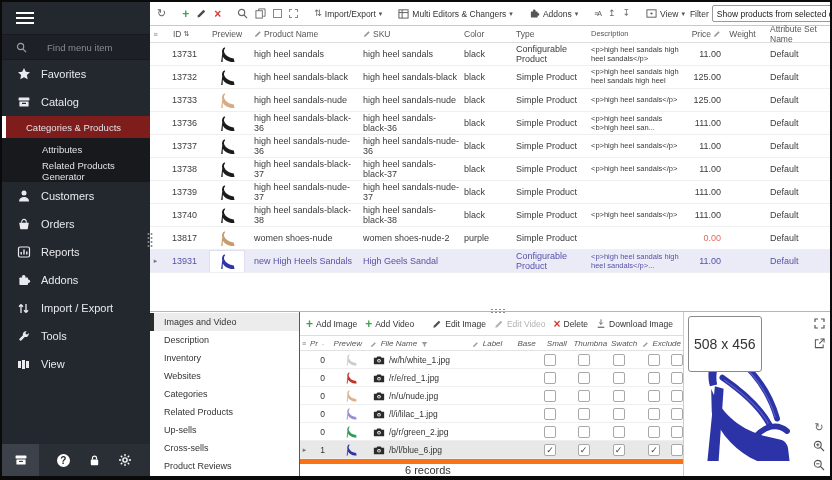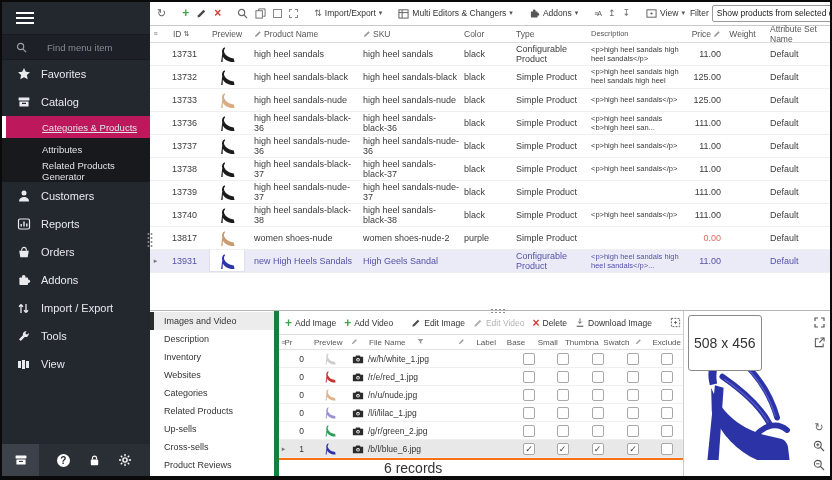--- a/index.html
+++ b/index.html
@@ -10,21 +10,21 @@
   .burger-row{height:32px;display:flex;align-items:center;padding-left:14px;}
   .burger{width:18px;height:12px;border-top:2px solid #fff;border-bottom:2px solid #fff;position:relative;}
   .burger::after{content:"";position:absolute;left:0;right:0;top:3px;border-top:2px solid #fff;}
   .side-search{height:26px;display:flex;align-items:center;gap:20px;padding-left:14px;background:#1d2127;border-top:1px solid #171a1f;border-bottom:1px solid #171a1f;}
   .side-search input{background:transparent;border:none;outline:none;color:#c7ccd1;font-size:9.5px;width:100px;}
   .side-search input::placeholder{color:#858b93;}
   .side-item{height:28px;display:flex;align-items:center;gap:10px;padding-left:14px;font-size:11px;cursor:default;}
   .side-ico{width:15px;display:flex;justify-content:center;}
   .sub-group{background:#17191d;}
   .side-sub{height:22px;display:flex;align-items:center;padding-left:40px;font-size:9.5px;color:#dfe2e6;}
-  .side-sub[data-state="selected"]{background:#be185d;border-left:4px solid #fff;padding-left:36px;text-decoration:underline;}
+  .side-sub[data-state="selected"]{background:#7f1d1d;border-left:4px solid #fff;padding-left:20px;}
   .side-bottom{position:absolute;left:0;right:0;bottom:0;height:32px;background:#2a2e35;display:flex;align-items:stretch;}
   .side-bottom .cellb{width:37px;display:flex;align-items:center;justify-content:center;}
   .side-bottom .cellb.active{background:#3d424a;}
   .side-bottom .spread{flex:1;display:flex;justify-content:space-evenly;align-items:center;}
   .help-circ{width:13px;height:13px;border-radius:50%;background:#fff;color:#23272e;font-size:10px;font-weight:bold;display:flex;align-items:center;justify-content:center;}
   
   .main{position:absolute;left:148px;top:0;right:0;bottom:0;display:flex;flex-direction:column;}
   .toolbar{height:24px;display:flex;align-items:center;gap:3px;padding:0 5px;border-bottom:1px solid #c9c9c9;font-size:8.5px;color:#333;white-space:nowrap;}
   .tb{display:flex;align-items:center;gap:3px;padding:1px 2px;cursor:default;}
   .glyph{font-size:11px;line-height:1;color:#666;}
@@ -59,42 +59,42 @@
   .c-weight{width:35px;justify-content:center;}
   .c-attr{flex:1;padding-left:10px;}
   .grow[data-state="selected"]{background:#ebeaf7;color:#5453a7;}
   .grow[data-state="selected"] .c-prev .prevbox{background:#fff;box-shadow:0 0 0 1px #e0dff0;}
   .c-price[data-price="zero"]{color:#e06a62;}
   .prevbox{display:flex;align-items:center;justify-content:center;width:34px;height:21px;}
   .grid-filler{flex:1;}
   .grid-footer{height:17px;border-top:1px solid #c9c9c9;display:flex;align-items:center;padding-left:100px;font-size:8.5px;color:#333;}
   
   .bpanel{flex:1;border-top:1px solid #b5b5b5;display:flex;position:relative;background:#fff;}
-  .tabs{width:129px;border-right:5px solid #15803d;padding-top:1px;}
+  .tabs{width:150px;border-right:1px solid #15803d;padding-top:1px;}
   .tab{height:18px;line-height:18px;padding-left:14px;font-size:9px;color:#333;cursor:default;}
   .tab[data-state="selected"]{background:#ececec;border-left:4px solid #2b2b2b;padding-left:10px;}
   .imgpanel{flex:1;display:flex;flex-direction:column;min-width:0;}
   .img-toolbar{height:24px;display:flex;align-items:center;gap:4px;padding:0 4px;border-bottom:1px solid #ddd;font-size:8.5px;color:#333;white-space:nowrap;}
   .tb.disabled,.tb.disabled .glyph{color:#b3b3b3;}
   .ihead{height:15px;display:flex;align-items:center;font-size:8px;color:#555;border-bottom:1px solid #e2e2e2;}
-  .ihead .cell{display:flex;align-items:flex-start;gap:11px;}
+  .ihead .cell{display:flex;align-items:flex-end;gap:4px;font-style:italic;}
   .irow{height:18px;display:flex;align-items:center;border-bottom:1px solid #efefef;font-size:8.5px;color:#333;}
   .irow[data-state="selected"]{background:#e8e8e8;}
   .ic-mark{width:9px;text-align:center;color:#777;font-size:7px;}
   .ic-pr{width:20px;display:flex;justify-content:flex-end;padding-right:4px;}
   .ic-prev{width:44px;display:flex;justify-content:center;}
   .ic-file{width:114px;display:flex;align-items:center;gap:4px;overflow:hidden;}
   .ic-label{width:46px;}
   .ic-flag{width:34px;display:flex;justify-content:center;}
   .ic-flag2{width:33px;display:flex;justify-content:center;}
   .ic-flag3{width:37px;display:flex;justify-content:center;}
   .ic-flag4{width:34px;display:flex;justify-content:center;}
   .ic-flag5{flex:1;display:flex;justify-content:center;}
   .cb{width:12px;height:12px;border:1px solid #a8a8a8;background:#fff;border-radius:2px;font-size:9px;line-height:11px;text-align:center;color:#3d3d3d;display:inline-block;}
-  .img-footer{flex:1;display:flex;padding-left:105px;font-size:14px;color:#333;border-top:2px solid #f97316;}
+  .img-footer{flex:1;display:flex;padding-left:105px;font-size:11px;color:#333;border-top:5px solid #f97316;}
   
   .ppane{width:147px;border-left:1px solid #ccc;position:relative;background:#fff;}
   .size-badge{position:absolute;left:4px;top:4px;border:1px solid #8a8a8a;border-radius:3px;padding:19px 5px;font-size:14px;color:#333;background:#fff;z-index:2;}
   .pico{position:absolute;right:4px;width:14px;height:14px;display:flex;align-items:center;justify-content:center;color:#555;}
   .bigshoe{position:absolute;left:6px;top:14px;}
   .grip-v{position:absolute;left:145px;top:230px;width:6px;height:15px;background-image:radial-gradient(#8a8a8a 1px,transparent 1.1px);background-size:3px 4px;z-index:3;}
   .grip-h{position:absolute;left:488px;top:306px;width:15px;height:6px;background-image:radial-gradient(#8a8a8a 1px,transparent 1.1px);background-size:4px 3px;z-index:3;}
   svg{display:block;}
 </style>
 </head>
@@ -152,34 +152,34 @@
               <circle cx="7" cy="4" r="2.5"></circle>
               <path d="M2 12.5c0-3 2.2-4.6 5-4.6s5 1.6 5 4.6z"></path>
             </g>
           </svg>
         </span>
       <span>Customers</span>
     </div>
     <div class="side-item">
       <span class="side-ico">
           <svg width="14" height="14" viewBox="0 0 14 14">
-            <rect x="1.5" y="2" width="11" height="10" rx="1.5" fill="none" stroke="#e8eaed" stroke-width="1.2"></rect>
-            <path d="M4.2 9.6V7M7 9.6V4.6M9.8 9.6V6.4" stroke="#e8eaed" stroke-width="1.4"></path>
-          </svg>
-        </span>
-      <span>Reports</span>
+            <path fill="#e8eaed" d="M2.2 5.8h9.6l-1.1 6.4H3.3z"></path>
+            <path d="M4.6 5.8C4.6 3.6 5.6 2.4 7 2.4s2.4 1.2 2.4 3.4" fill="none" stroke="#e8eaed" stroke-width="1.1"></path>
+          </svg>
+        </span>
+      <span>Orders</span>
     </div>
     <div class="side-item">
       <span class="side-ico">
           <svg width="14" height="14" viewBox="0 0 14 14">
-            <path fill="#e8eaed" d="M2.2 5.8h9.6l-1.1 6.4H3.3z"></path>
-            <path d="M4.6 5.8C4.6 3.6 5.6 2.4 7 2.4s2.4 1.2 2.4 3.4" fill="none" stroke="#e8eaed" stroke-width="1.1"></path>
-          </svg>
-        </span>
-      <span>Orders</span>
+            <rect x="1.5" y="2" width="11" height="10" rx="1.5" fill="none" stroke="#e8eaed" stroke-width="1.2"></rect>
+            <path d="M4.2 9.6V7M7 9.6V4.6M9.8 9.6V6.4" stroke="#e8eaed" stroke-width="1.4"></path>
+          </svg>
+        </span>
+      <span>Reports</span>
     </div>
     <div class="side-item">
       <span class="side-ico">
           <svg width="14" height="14" viewBox="0 0 14 14">
             <g fill="#e8eaed">
               <rect x="2.4" y="4.4" width="8.6" height="7.6" rx=".8"></rect>
               <circle cx="6.7" cy="3.8" r="1.8"></circle>
               <circle cx="11.3" cy="8.2" r="1.8"></circle>
             </g>
           </svg>

